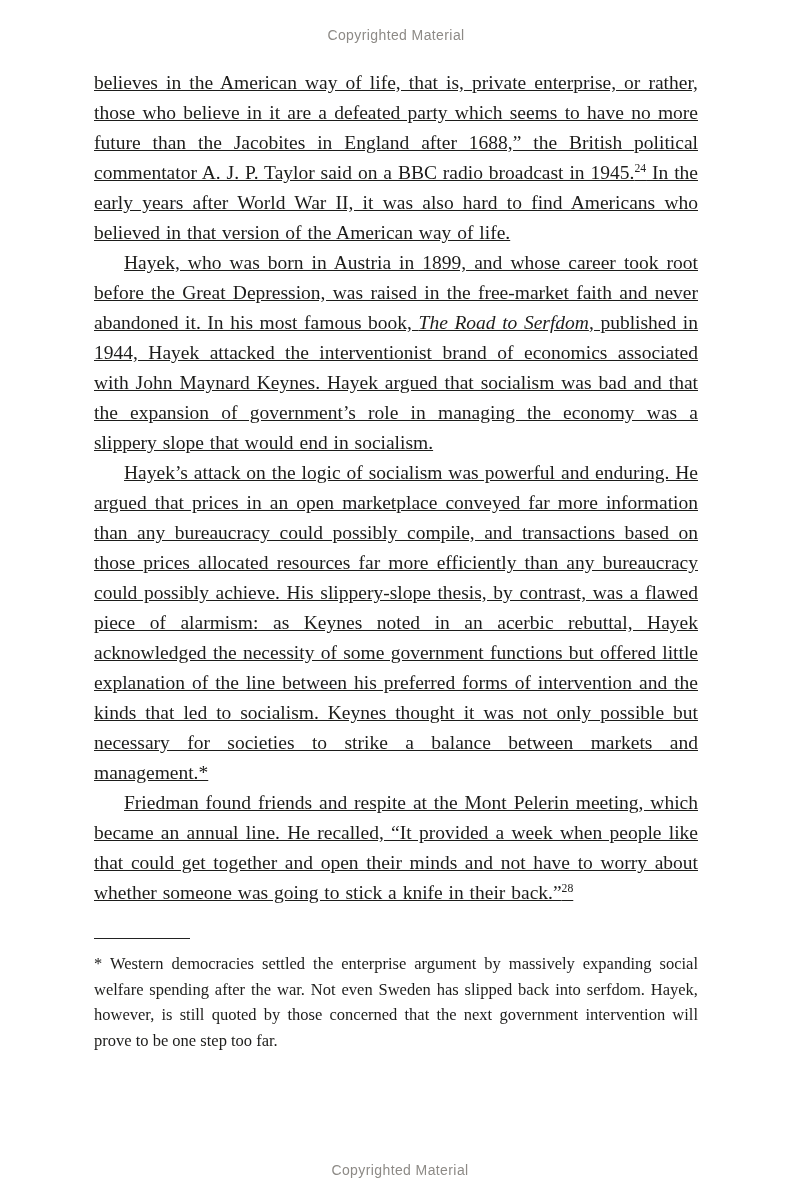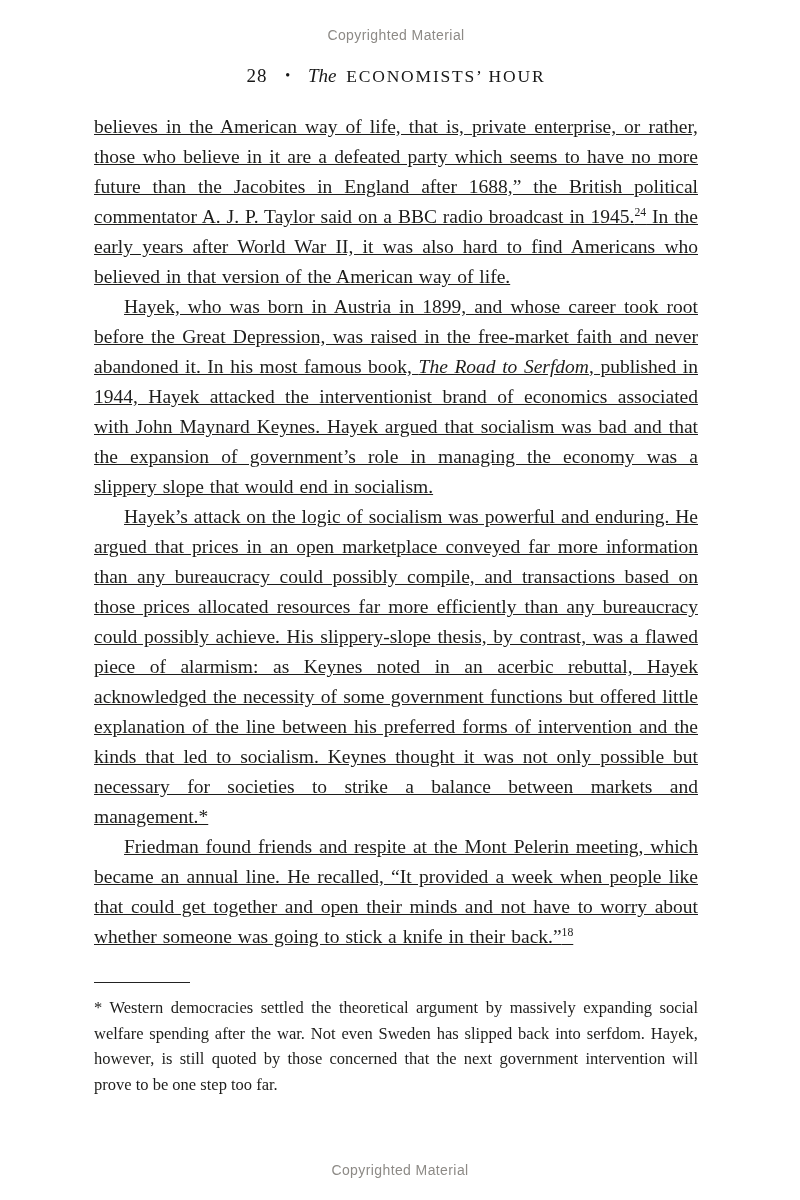--- a/index.html
+++ b/index.html
@@ -61,34 +61,28 @@
 
   .copyright-bottom { position: absolute; left: 0; right: 0; bottom: 22px; }
 </style>
 </head>
 <body>
 
 <div class="page">
 
   <div class="copyright">Copyrighted Material</div>
 
-  <div class="running-header">
-    <span class="pagenum">28</span>
-    <span class="bullet">•</span>
-    <span class="title-the">The</span>
-    <span class="title-caps">ECONOMISTS’ HOUR</span>
-  </div>
 
   <div class="body-text">
     <p class="para"><span>believes in the American way of life, that is, private enterprise, or rather, those who believe in it are a defeated party which seems to have no more future than the Jacobites in England after 1688,” the British political commentator A. J. P. Taylor said on a BBC radio broadcast in 1945.</span><sup>24</sup><span> In the early years after World War II, it was also hard to find Americans who believed in that version of the American way of life.</span></p>
     <p class="para indent"><span>Hayek, who was born in Austria in 1899, and whose career took root before the Great Depression, was raised in the free-market faith and never abandoned it. In his most famous book, </span><span style="font-style: italic;">The Road to Serfdom</span><span>, published in 1944, Hayek attacked the interventionist brand of economics associated with John Maynard Keynes. Hayek argued that socialism was bad and that the expansion of government’s role in managing the economy was a slippery slope that would end in socialism.</span></p>
     <p class="para indent"><span>Hayek’s attack on the logic of socialism was powerful and enduring. He argued that prices in an open marketplace conveyed far more information than any bureaucracy could possibly compile, and transactions based on those prices allocated resources far more efficiently than any bureaucracy could possibly achieve. His slippery-slope thesis, by contrast, was a flawed piece of alarmism: as Keynes noted in an acerbic rebuttal, Hayek acknowledged the necessity of some government functions but offered little explanation of the line between his preferred forms of intervention and the kinds that led to socialism. Keynes thought it was not only possible but necessary for societies to strike a balance between markets and management.*</span></p>
-    <p class="para indent"><span>Friedman found friends and respite at the Mont Pelerin meeting, which became an annual line. He recalled, “It provided a week when people like that could get together and open their minds and not have to worry about whether someone was going to stick a knife in their back.”</span><sup>18</sup></p>
+    <p class="para indent"><span>Friedman found friends and respite at the Mont Pelerin meeting, which became an annual line. He recalled, “It provided a week when people like that could get together and open their minds and not have to worry about whether someone was going to stick a knife in their back.”</span><sup>28</sup></p>
   </div>
 
   <div class="footnote">
     <div class="footnote-rule"></div>
-    <p class="fn-text"><span>* Western democracies settled the theoretical argument by massively expanding social welfare spending after the war. Not even Sweden has slipped back into serfdom. Hayek, however, is still quoted by those concerned that the next government intervention will prove to be one step too far.</span></p>
+    <p class="fn-text"><span>* Western democracies settled the enterprise argument by massively expanding social welfare spending after the war. Not even Sweden has slipped back into serfdom. Hayek, however, is still quoted by those concerned that the next government intervention will prove to be one step too far.</span></p>
   </div>
 
   <div class="copyright copyright-bottom">Copyrighted Material</div>
 
 </div>
 
 </body></html>

